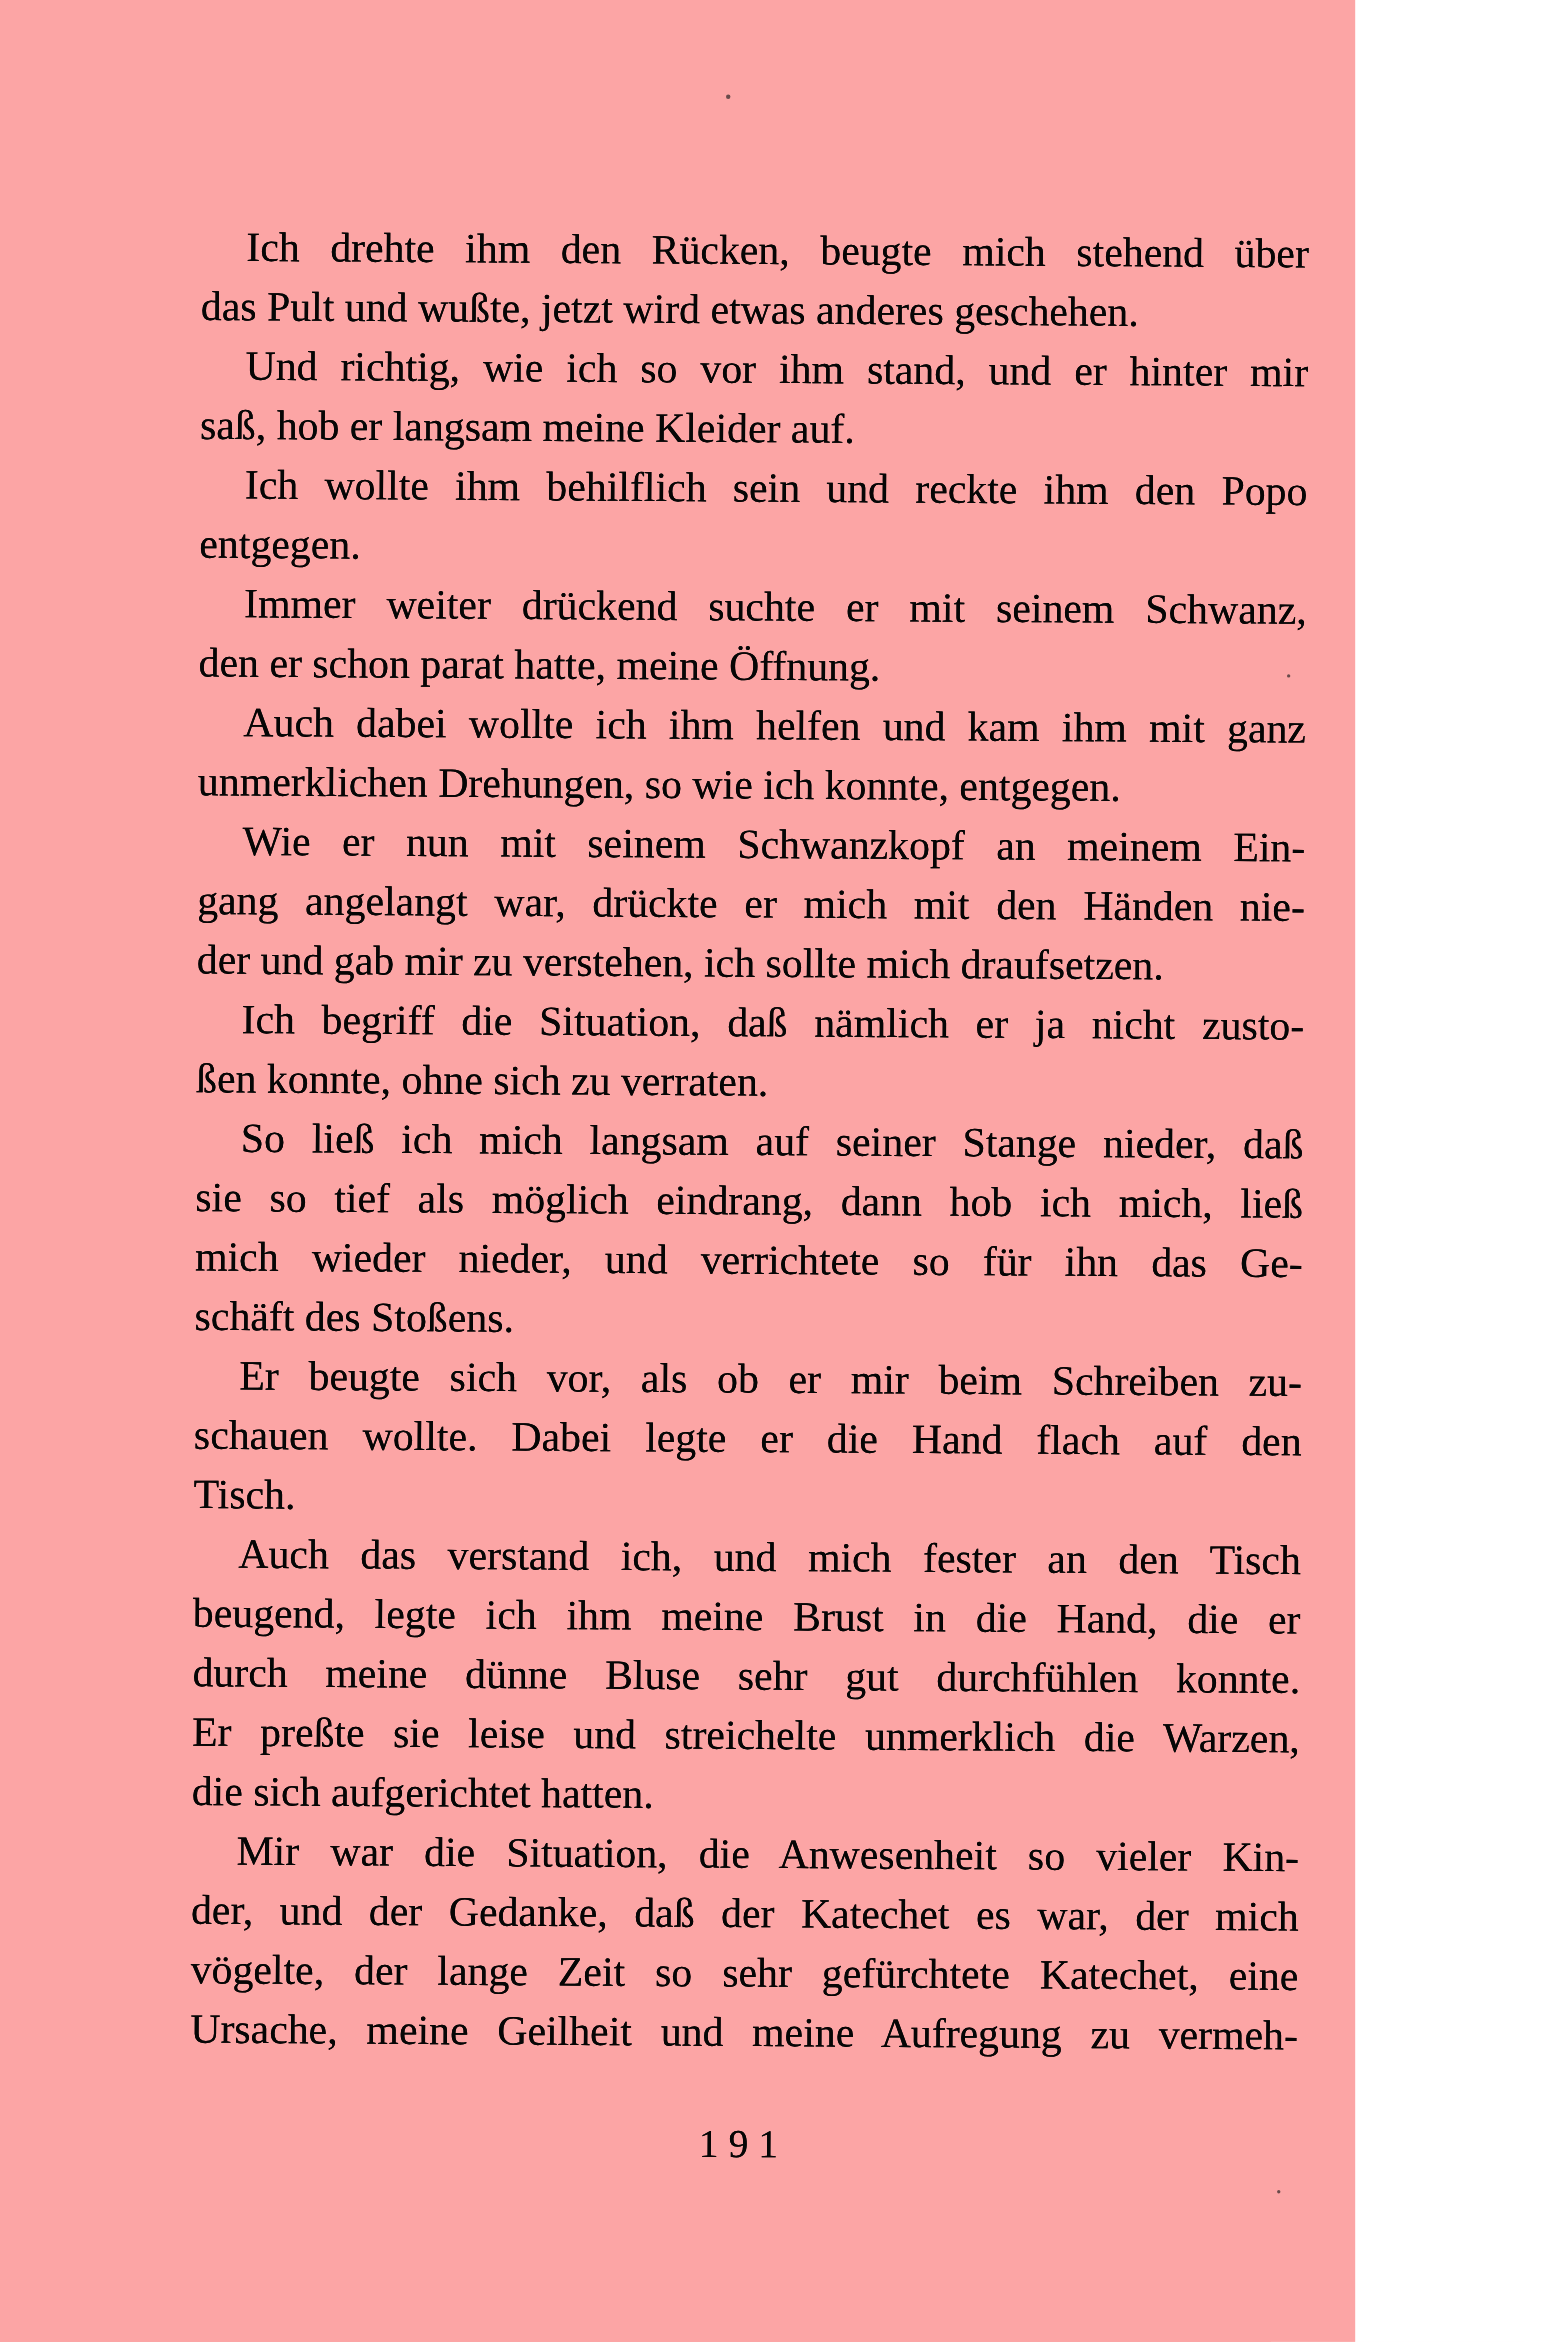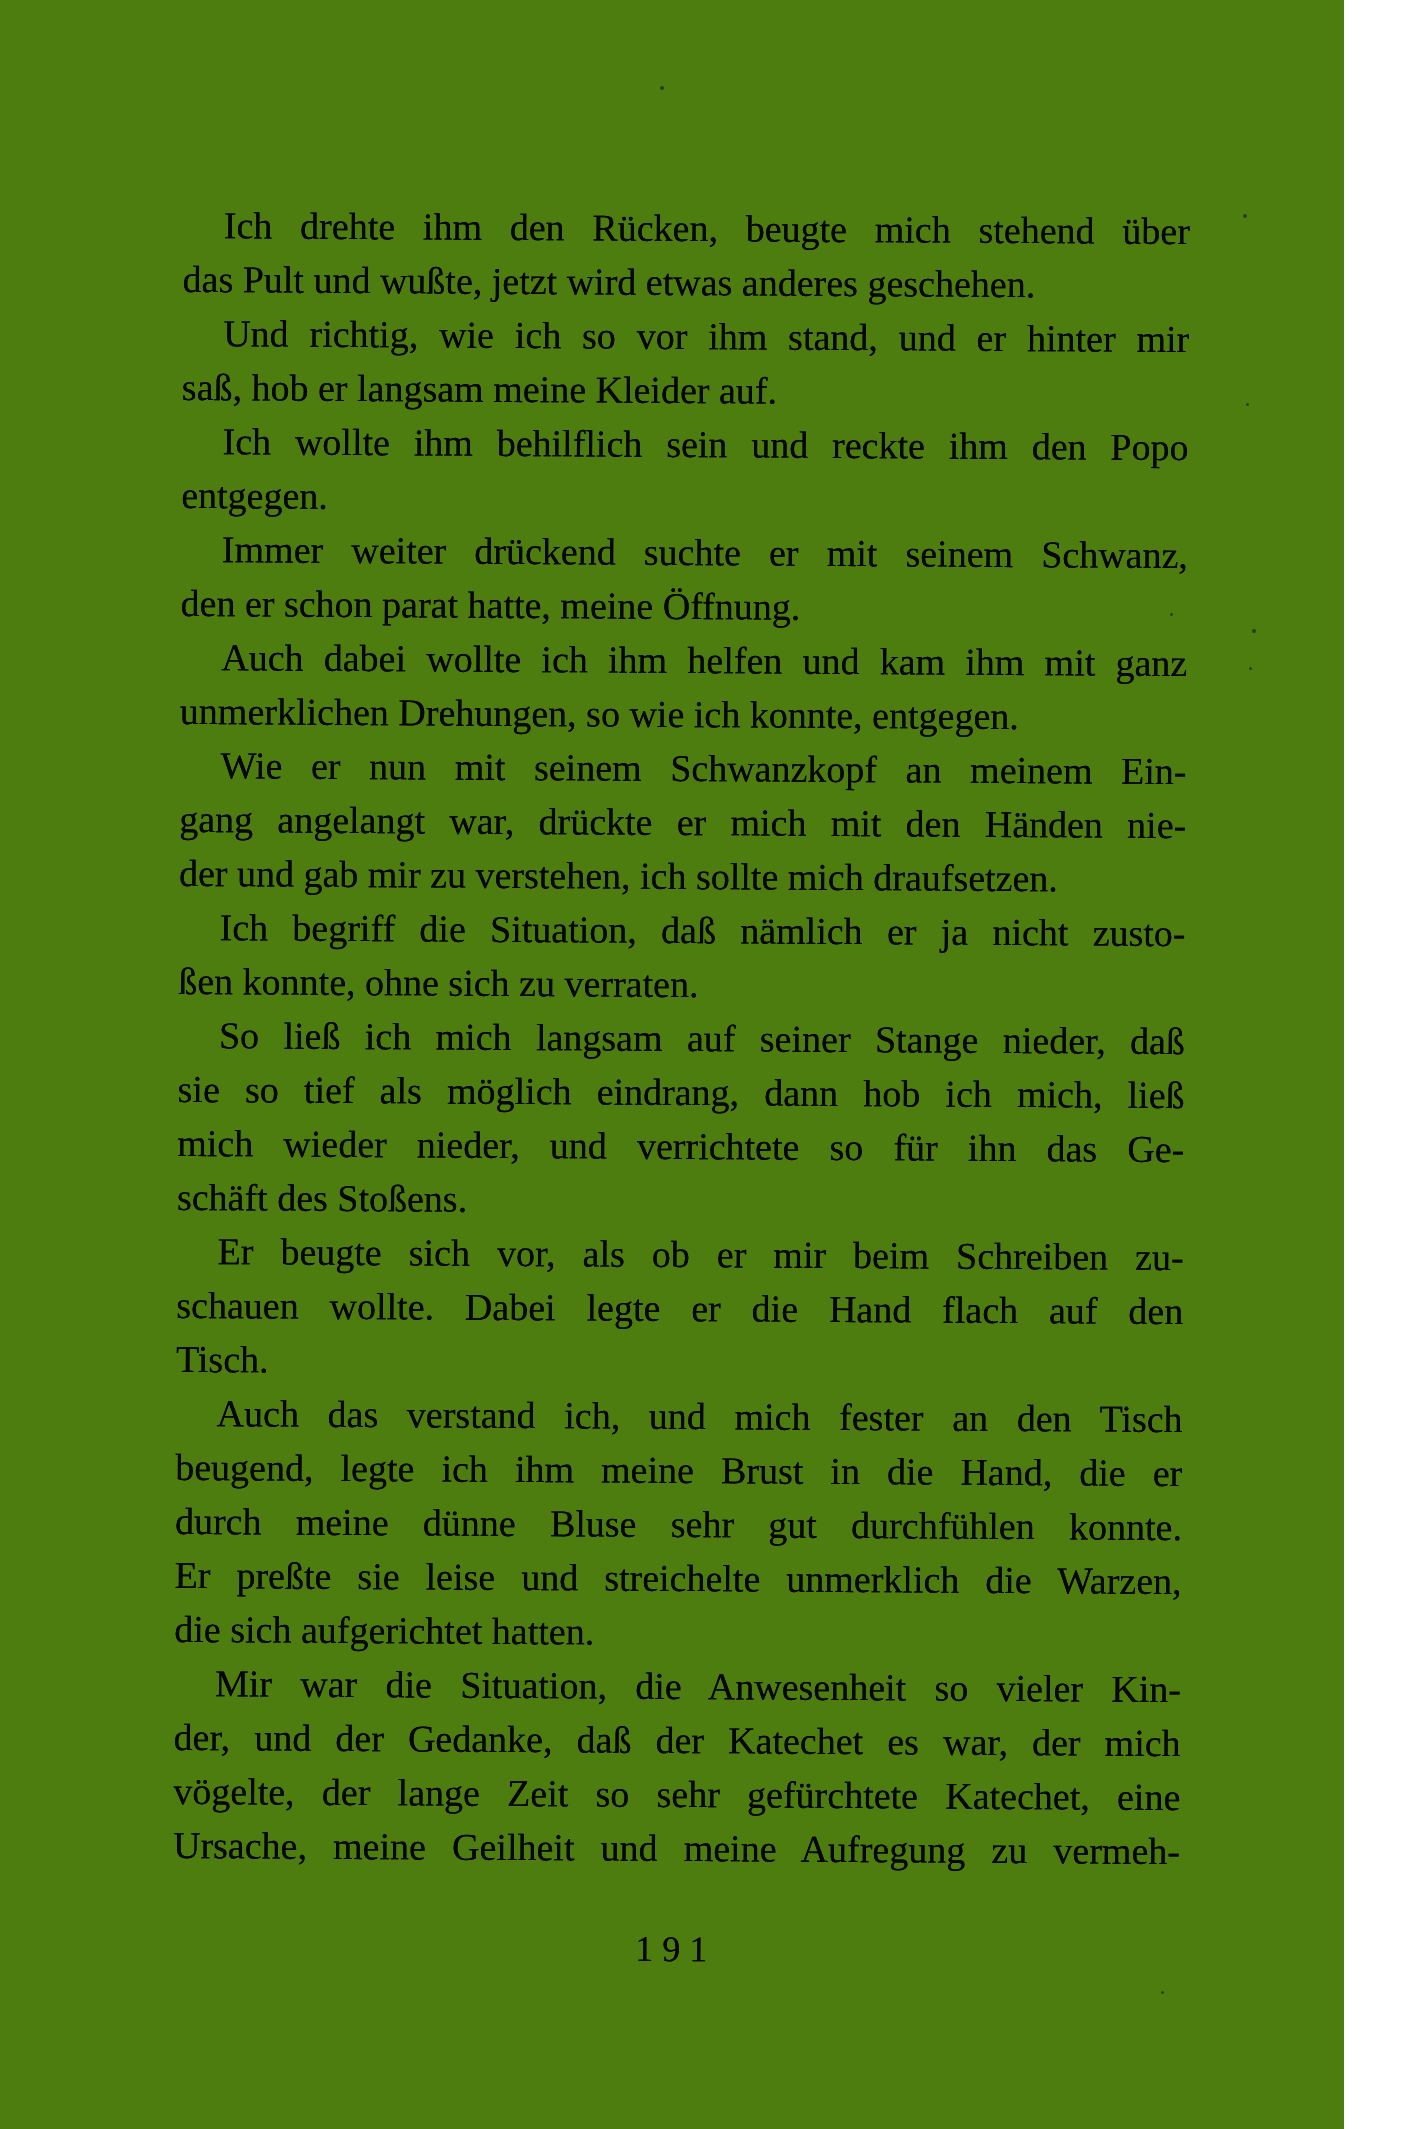--- a/index.html
+++ b/index.html
@@ -3,23 +3,23 @@
 <meta charset="utf-8">
 <title>Document</title>
 <style>
   html, body {
     margin: 0;
     padding: 0;
     background: #ffffff;
   }
   .page {
     position: relative;
-    width: 1344px;
+    width: 1232px;
     height: 2129px;
-    background: #4d7c0f;
+    background: #fca5a5;
     overflow: hidden;
     color: #060606;
   }
   .scan-tilt {
     position: absolute;
     inset: 0;
     transform: rotate(0.35deg);
     transform-origin: 183px 212px;
   }
   .text-block {

